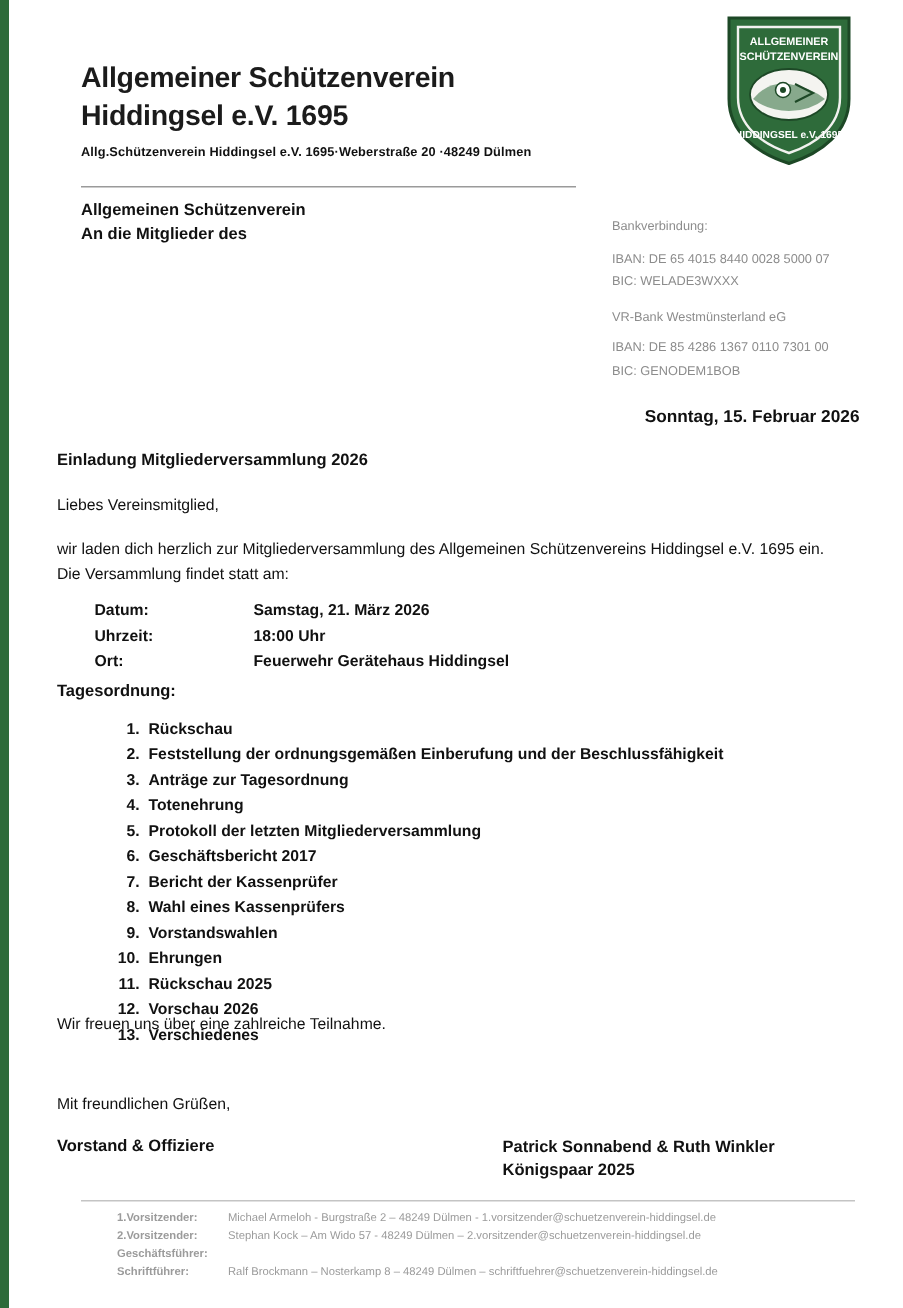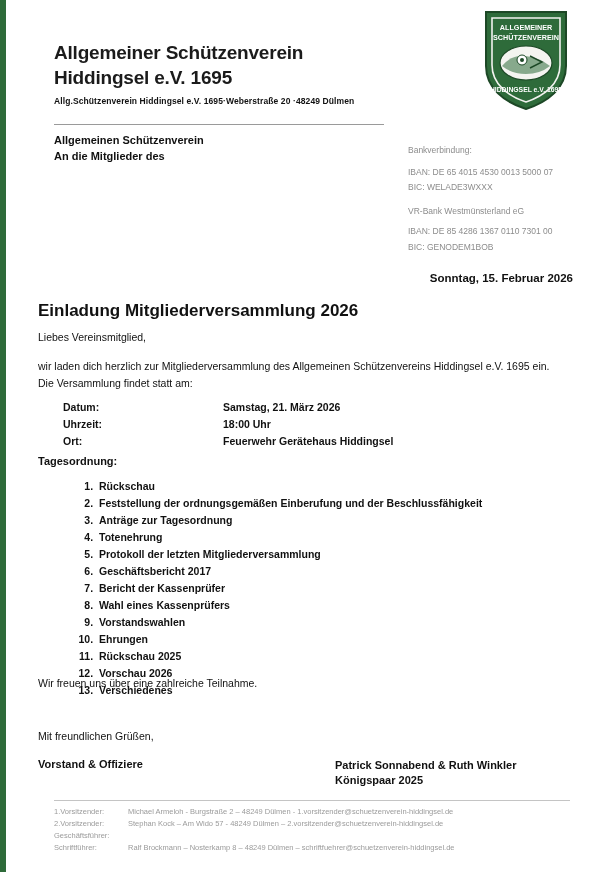--- a/index.html
+++ b/index.html
@@ -98,21 +98,21 @@
     right: 29px;
     top: 272px;
     font-size: 11.5px;
     font-weight: bold;
     color: #111;
   }
   .subject {
     position: absolute;
     left: 38px;
     top: 301px;
-    font-size: 17px;
+    font-size: 11px;
     font-weight: bold;
     color: #111;
   }
   .salutation {
     position: absolute;
     left: 38px;
     top: 331px;
     font-size: 10.5px;
     color: #111;
   }
@@ -137,21 +137,21 @@
   .details table {
     border-collapse: collapse;
   }
   .details td {
     font-weight: bold;
     padding: 0;
     vertical-align: top;
     font-size: 10.5px;
   }
   .details td.lbl {
-    width: 160px;
+    width: 106px;
   }
   .agenda-title {
     position: absolute;
     left: 38px;
     top: 455px;
     font-size: 11px;
     font-weight: bold;
     color: #111;
   }
   ol.agenda {
@@ -207,23 +207,24 @@
     width: 516px;
     font-size: 7.5px;
     color: #9b9b9b;
     line-height: 1.62;
   }
   .footer .frow {
     display: flex;
   }
   .footer .frole {
     width: 74px;
-    font-weight: normal;
+    font-weight: bold;
     color: #9b9b9b;
     flex: 0 0 74px;
+    margin-left: 24px;
   }
   .footer .fdetail {
     color: #9b9b9b;
   }
   .hr-footer {
     position: absolute;
     left: 54px;
     top: 800px;
     width: 516px;
     height: 1px;
@@ -260,21 +261,21 @@
   <div class="return-line">Allg.Schützenverein Hiddingsel e.V. 1695·Weberstraße 20 ·48249 Dülmen</div>
   <div class="hr-thin"></div>
 
   <div class="addressee">
     <div>Allgemeinen Schützenverein</div>
     <div>An die Mitglieder des</div>
   </div>
 
   <div class="bank-block">
     <div class="bank-head">Bankverbindung:</div>
-    <div>IBAN: DE 65 4015 4530 0013 5000 07</div>
+    <div>IBAN: DE 65 4015 8440 0028 5000 07</div>
     <div>BIC:   WELADE3WXXX</div>
     <div class="gap"></div>
     <div class="bank-name">VR-Bank Westmünsterland eG</div>
     <div>IBAN: DE 85 4286 1367 0110 7301 00</div>
     <div>BIC:   GENODEM1BOB</div>
   </div>
 
   <div class="date-line">Sonntag, 15. Februar 2026</div>
 
   <div class="subject">Einladung Mitgliederversammlung 2026</div>

